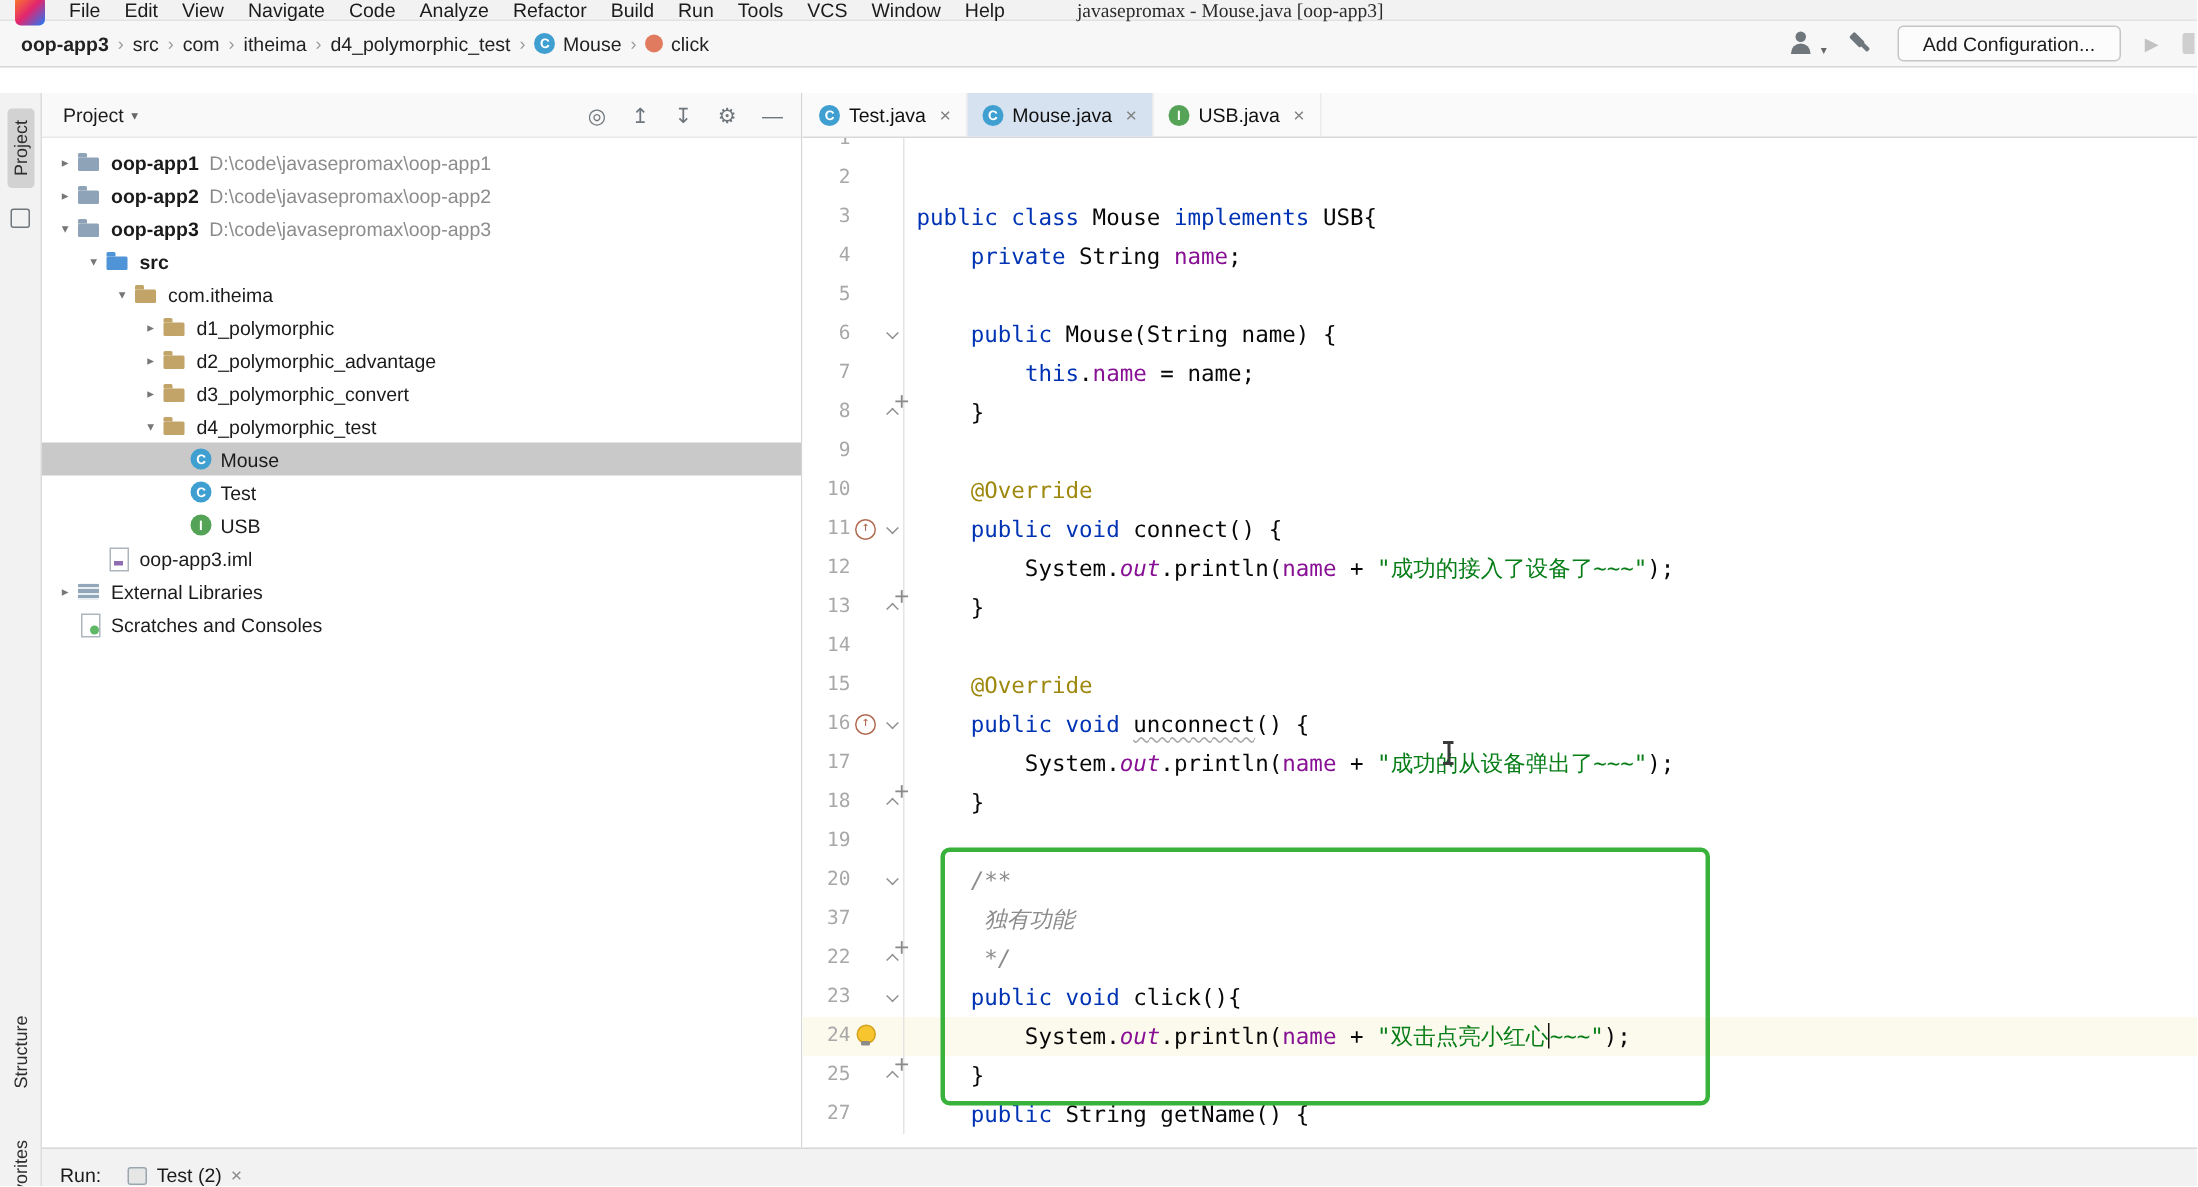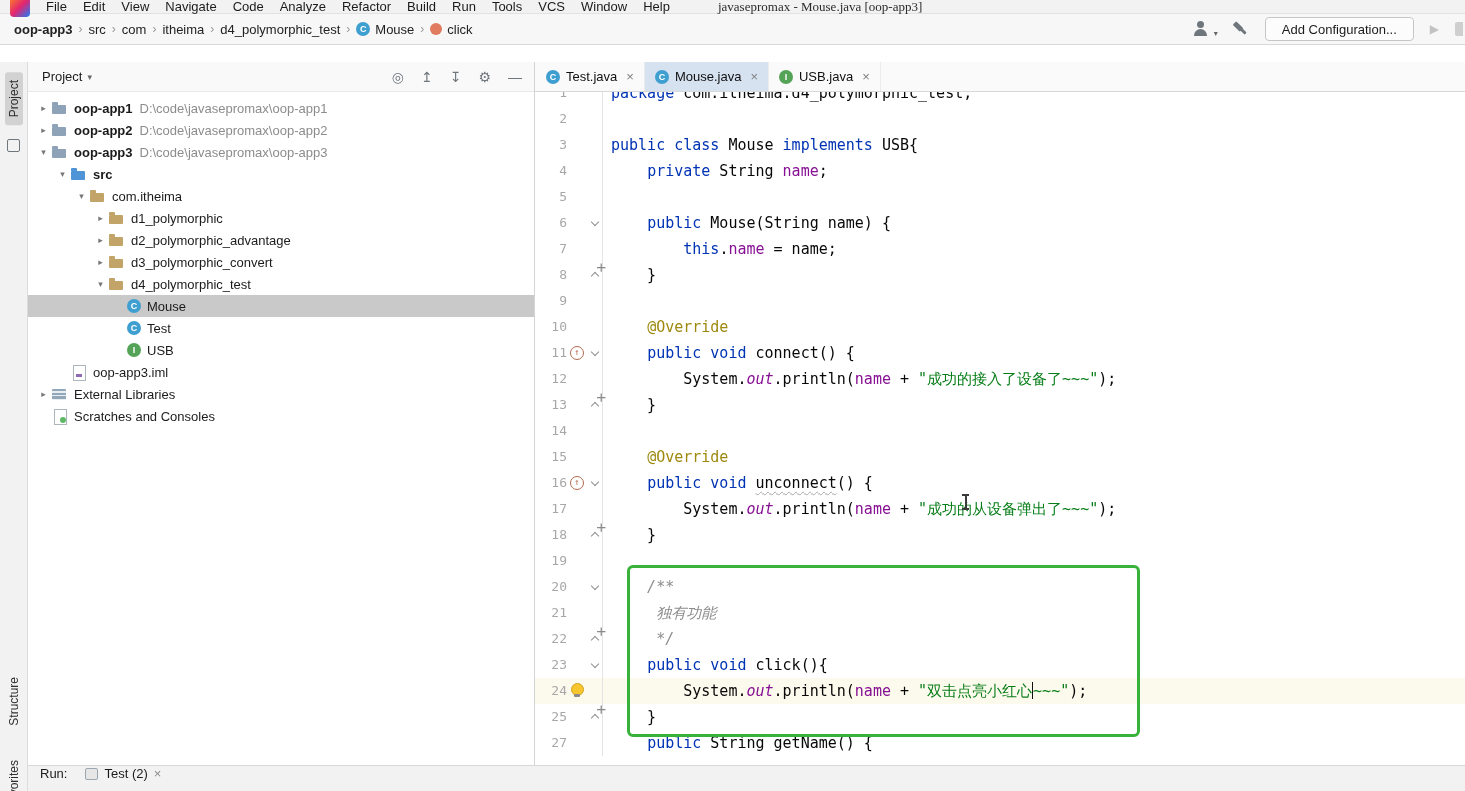--- a/index.html
+++ b/index.html
@@ -126,21 +126,21 @@
   .tk-st { color:#067d17; }
   .tk-fd { color:#871094; }
   .tk-out { color:#871094; font-style:italic; }
   .tk-cm { color:#8c8c8c; font-style:italic; }
   .tk-an { color:#9e880d; }
   .tk-typo { color:#080808; text-decoration:underline wavy #a8a8a8 1px; text-underline-offset:3px; }
   .caret-bar { display:inline-block; width:0; height:17px; border-left:1.7px solid #111; vertical-align:-3px; }
 
   
   .runbar { position:absolute; left:28px; right:0; bottom:0; height:26px; background:#f2f2f2;
-            border-top:1px solid #d8d8d8; display:flex; align-items:flex-start; padding:0 12px;
+            border-top:1px solid #d8d8d8; display:flex; align-items:flex-end; padding:0 12px;
             font-size:13px; color:#1b1b1b; z-index:1; }
   .run-label { margin-right:18px; }
   .run-tab { display:flex; align-items:center; gap:6px; }
   .run-tab-ic { width:13px; height:12px; background:#e6e6e6; border:1px solid #9aa7b0; border-radius:2px; }
   .close { color:#8a8a8a; font-weight:400; }
   .close::before { content:"×"; }
 
   
   .shot-box { position:absolute; left:627px; top:565px; width:513px; height:172px;
               border:3px solid #38b23a; border-radius:6px; z-index:6; pointer-events:none; }
@@ -342,41 +342,41 @@
             <b class="tab-close"></b>
           </div>
           <div class="tab">
             <i class="cicon interface-icon"></i>
             <span>USB.java</span>
             <b class="tab-close"></b>
           </div>
         </div>
       <div class="code-wrap">
         <div class="code-inner">
-            <div class="code-line"><span class="ln">1</span><span class="gmark"></span><span class="gfold"></span><span class="ctext"><span class="tk-kw">package</span><span class="tk-pl"> com.itheima.d4_polymorphic_test;</span></span></div>
+            <div class="code-line"><span class="ln">1</span><span class="gmark"></span><span class="gfold"></span></div>
             <div class="code-line"><span class="ln">2</span><span class="gmark"></span><span class="gfold"></span><span class="ctext"></span></div>
             <div class="code-line"><span class="ln">3</span><span class="gmark"></span><span class="gfold"></span><span class="ctext"><span class="tk-kw">public class</span><span class="tk-pl"> Mouse </span><span class="tk-kw">implements</span><span class="tk-pl"> USB{</span></span></div>
             <div class="code-line"><span class="ln">4</span><span class="gmark"></span><span class="gfold"></span><span class="ctext"><span class="tk-pl">    </span><span class="tk-kw">private</span><span class="tk-pl"> String </span><span class="tk-fd">name</span><span class="tk-pl">;</span></span></div>
             <div class="code-line"><span class="ln">5</span><span class="gmark"></span><span class="gfold"></span><span class="ctext"></span></div>
             <div class="code-line"><span class="ln">6</span><span class="gmark"></span><span class="gfold"><i class="open"></i></span><span class="ctext"><span class="tk-pl">    </span><span class="tk-kw">public</span><span class="tk-pl"> Mouse(String name) {</span></span></div>
             <div class="code-line"><span class="ln">7</span><span class="gmark"></span><span class="gfold"></span><span class="ctext"><span class="tk-pl">        </span><span class="tk-kw">this</span><span class="tk-pl">.</span><span class="tk-fd">name</span><span class="tk-pl"> = name;</span></span></div>
             <div class="code-line"><span class="ln">8</span><span class="gmark"></span><span class="gfold"><i class="close"></i></span><span class="ctext"><span class="tk-pl">    }</span></span></div>
             <div class="code-line"><span class="ln">9</span><span class="gmark"></span><span class="gfold"></span><span class="ctext"></span></div>
             <div class="code-line"><span class="ln">10</span><span class="gmark"></span><span class="gfold"></span><span class="ctext"><span class="tk-pl">    </span><span class="tk-an">@Override</span></span></div>
             <div class="code-line"><span class="ln">11</span><span class="gmark override"></span><span class="gfold"><i class="open"></i></span><span class="ctext"><span class="tk-pl">    </span><span class="tk-kw">public void</span><span class="tk-pl"> connect() {</span></span></div>
             <div class="code-line"><span class="ln">12</span><span class="gmark"></span><span class="gfold"></span><span class="ctext"><span class="tk-pl">        System.</span><span class="tk-out">out</span><span class="tk-pl">.println(</span><span class="tk-fd">name</span><span class="tk-pl"> + </span><span class="tk-st">"成功的接入了设备了~~~"</span><span class="tk-pl">);</span></span></div>
             <div class="code-line"><span class="ln">13</span><span class="gmark"></span><span class="gfold"><i class="close"></i></span><span class="ctext"><span class="tk-pl">    }</span></span></div>
             <div class="code-line"><span class="ln">14</span><span class="gmark"></span><span class="gfold"></span><span class="ctext"></span></div>
             <div class="code-line"><span class="ln">15</span><span class="gmark"></span><span class="gfold"></span><span class="ctext"><span class="tk-pl">    </span><span class="tk-an">@Override</span></span></div>
             <div class="code-line"><span class="ln">16</span><span class="gmark override"></span><span class="gfold"><i class="open"></i></span><span class="ctext"><span class="tk-pl">    </span><span class="tk-kw">public void</span><span class="tk-pl"> </span><span class="tk-typo">unconnect</span><span class="tk-pl">() {</span></span></div>
             <div class="code-line"><span class="ln">17</span><span class="gmark"></span><span class="gfold"></span><span class="ctext"><span class="tk-pl">        System.</span><span class="tk-out">out</span><span class="tk-pl">.println(</span><span class="tk-fd">name</span><span class="tk-pl"> + </span><span class="tk-st">"成功的从设备弹出了~~~"</span><span class="tk-pl">);</span></span></div>
             <div class="code-line"><span class="ln">18</span><span class="gmark"></span><span class="gfold"><i class="close"></i></span><span class="ctext"><span class="tk-pl">    }</span></span></div>
             <div class="code-line"><span class="ln">19</span><span class="gmark"></span><span class="gfold"></span><span class="ctext"></span></div>
             <div class="code-line"><span class="ln">20</span><span class="gmark"></span><span class="gfold"><i class="open"></i></span><span class="ctext"><span class="tk-cm">    /**</span></span></div>
-            <div class="code-line"><span class="ln">21</span><span class="gmark"></span><span class="gfold"></span><span class="ctext"><span class="tk-cm">     独有功能</span></span></div>
+            <div class="code-line"><span class="ln">37</span><span class="gmark"></span><span class="gfold"></span><span class="ctext"><span class="tk-cm">     独有功能</span></span></div>
             <div class="code-line"><span class="ln">22</span><span class="gmark"></span><span class="gfold"><i class="close"></i></span><span class="ctext"><span class="tk-cm">     */</span></span></div>
             <div class="code-line"><span class="ln">23</span><span class="gmark"></span><span class="gfold"><i class="open"></i></span><span class="ctext"><span class="tk-pl">    </span><span class="tk-kw">public void</span><span class="tk-pl"> click(){</span></span></div>
             <div class="code-line active"><span class="ln">24</span><span class="gmark bulb"></span><span class="gfold"></span><span class="ctext"><span class="tk-pl">        System.</span><span class="tk-out">out</span><span class="tk-pl">.println(</span><span class="tk-fd">name</span><span class="tk-pl"> + </span><span class="tk-st">"双击点亮小红心</span><span class="caret-bar"></span><span class="tk-st">~~~"</span><span class="tk-pl">);</span></span></div>
             <div class="code-line"><span class="ln">25</span><span class="gmark"></span><span class="gfold"><i class="close"></i></span><span class="ctext"><span class="tk-pl">    }</span></span></div>
             <div class="code-line"><span class="ln">27</span><span class="gmark"></span><span class="gfold"></span><span class="ctext"><span class="tk-pl">    </span><span class="tk-kw">public</span><span class="tk-pl"> String getName() {</span></span></div>
           </div>
       </div>
     </section>
 
   </div>

